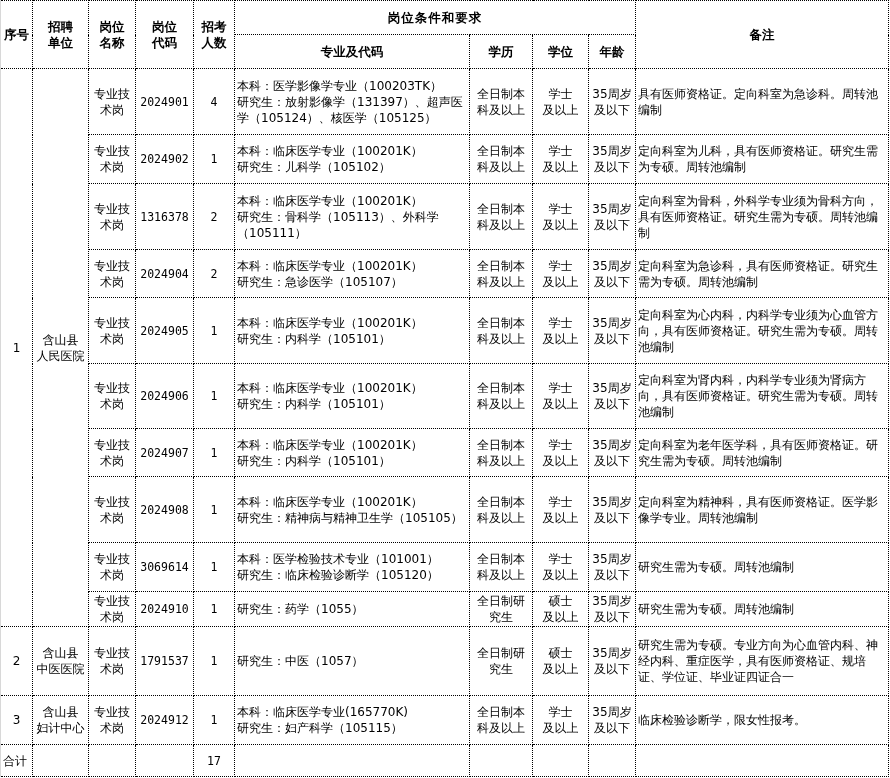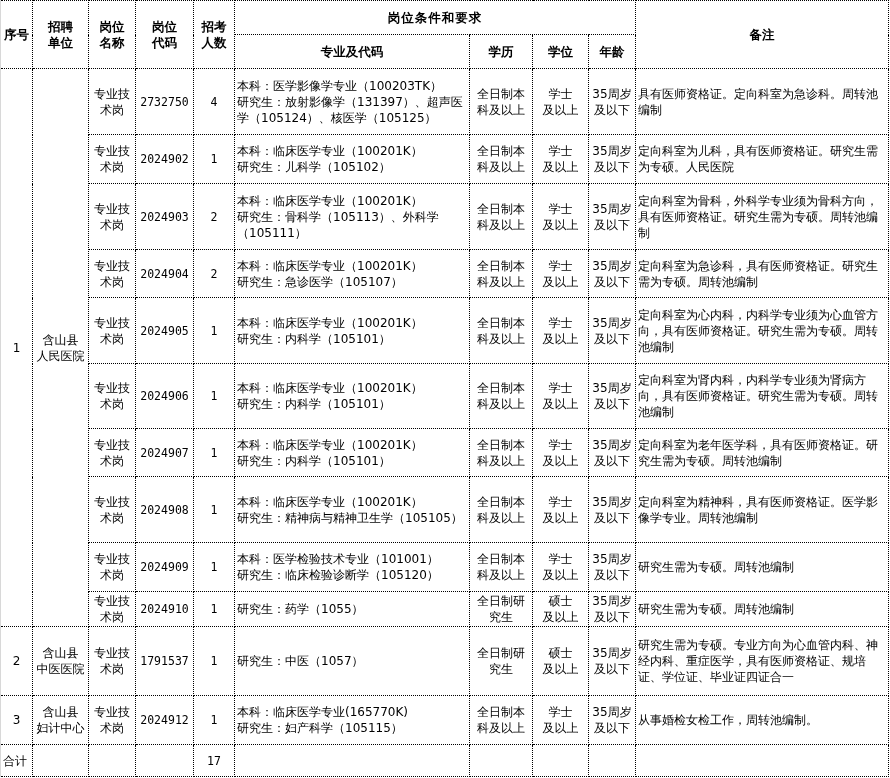--- a/index.html
+++ b/index.html
@@ -65,21 +65,21 @@
     </tr>
   </thead>
   <tbody>
 
     <tr style="height:66px">
       <td rowspan="10" class="c left-edge">1</td>
       <td rowspan="10" class="c pre">含山县
 人民医院</td>
       <td class="c pre">专业技
 术岗</td>
-      <td class="c mono">2732750</td>
+      <td class="c mono">2024901</td>
       <td class="c mono">4</td>
       <td class="l pre">本科：医学影像学专业（100203TK）
 研究生：放射影像学（131397）、超声医学（105124）、核医学（105125）</td>
       <td class="c pre">全日制本
 科及以上</td>
       <td class="c pre">学士
 及以上</td>
       <td class="c pre">35周岁
 及以下</td>
       <td class="l">具有医师资格证。定向科室为急诊科。周转池编制</td>
@@ -90,26 +90,26 @@
       <td class="c mono">2024902</td>
       <td class="c mono">1</td>
       <td class="l pre">本科：临床医学专业（100201K）
 研究生：儿科学（105102）</td>
       <td class="c pre">全日制本
 科及以上</td>
       <td class="c pre">学士
 及以上</td>
       <td class="c pre">35周岁
 及以下</td>
-      <td class="l">定向科室为儿科，具有医师资格证。研究生需为专硕。人民医院</td>
-    </tr>
-    <tr style="height:66px">
-      <td class="c pre">专业技
-术岗</td>
-      <td class="c mono">2024903</td>
+      <td class="l">定向科室为儿科，具有医师资格证。研究生需为专硕。周转池编制</td>
+    </tr>
+    <tr style="height:66px">
+      <td class="c pre">专业技
+术岗</td>
+      <td class="c mono">1316378</td>
       <td class="c mono">2</td>
       <td class="l pre">本科：临床医学专业（100201K）
 研究生：骨科学（105113）、外科学（105111）</td>
       <td class="c pre">全日制本
 科及以上</td>
       <td class="c pre">学士
 及以上</td>
       <td class="c pre">35周岁
 及以下</td>
       <td class="l">定向科室为骨科，外科学专业须为骨科方向，具有医师资格证。研究生需为专硕。周转池编制</td>
@@ -185,21 +185,21 @@
 科及以上</td>
       <td class="c pre">学士
 及以上</td>
       <td class="c pre">35周岁
 及以下</td>
       <td class="l">定向科室为精神科，具有医师资格证。医学影像学专业。周转池编制</td>
     </tr>
     <tr style="height:49px">
       <td class="c pre">专业技
 术岗</td>
-      <td class="c mono">2024909</td>
+      <td class="c mono">3069614</td>
       <td class="c mono">1</td>
       <td class="l pre">本科：医学检验技术专业（101001）
 研究生：临床检验诊断学（105120）</td>
       <td class="c pre">全日制本
 科及以上</td>
       <td class="c pre">学士
 及以上</td>
       <td class="c pre">35周岁
 及以下</td>
       <td class="l">研究生需为专硕。周转池编制</td>
@@ -246,21 +246,21 @@
       <td class="c mono">2024912</td>
       <td class="c mono">1</td>
       <td class="l pre">本科：临床医学专业(165770K)
 研究生：妇产科学（105115）</td>
       <td class="c pre">全日制本
 科及以上</td>
       <td class="c pre">学士
 及以上</td>
       <td class="c pre">35周岁
 及以下</td>
-      <td class="l">从事婚检女检工作，周转池编制。</td>
+      <td class="l">临床检验诊断学，限女性报考。</td>
     </tr>
 
     <tr style="height:32px">
       <td class="l left-edge">合计</td>
       <td></td>
       <td></td>
       <td></td>
       <td class="c mono">17</td>
       <td></td>
       <td></td>

